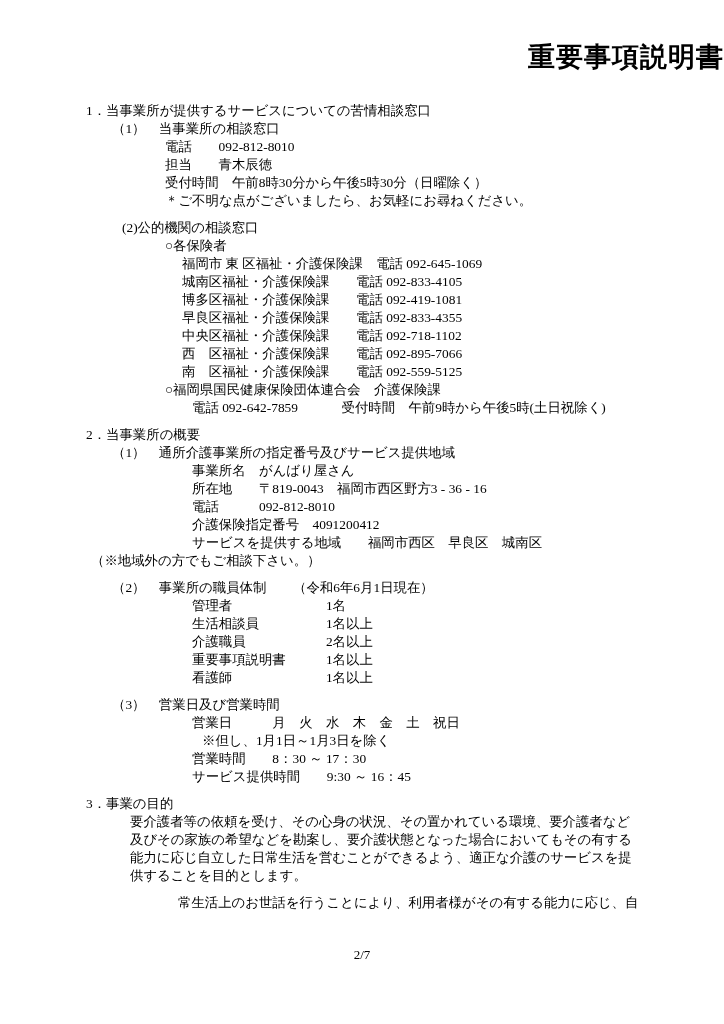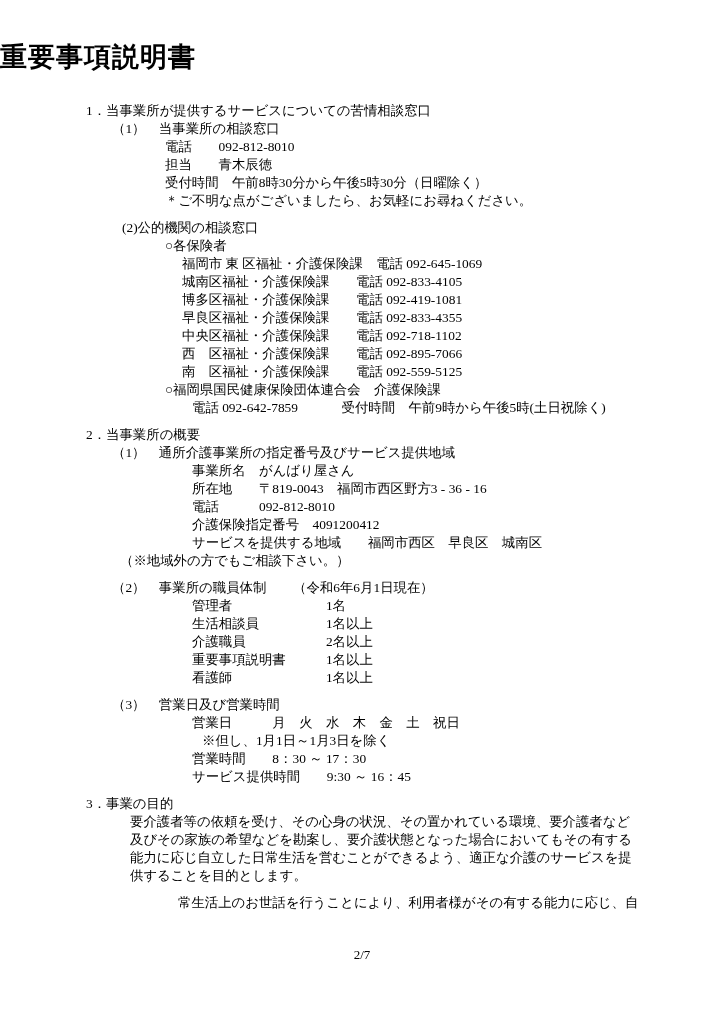--- a/index.html
+++ b/index.html
@@ -6,40 +6,40 @@
   body {
     width:724px; height:1024px;
     background:#ffffff; color:#000000;
     font-family:"Liberation Serif","DejaVu Serif",serif;
     font-size:13.4px;
     position:relative;
     overflow:hidden;
   }
   .title {
     margin:40px 0 0 0;
-    text-align:left;
+    text-align:right;
     font-size:27px;
     font-weight:bold;
     line-height:34px;
     letter-spacing:1px;
   }
   .content { margin-top:28px; }
   .line {
     line-height:18px;
     white-space:pre;
   }
   .gap { height:9px; }
   
   .in-h  { margin-left:86px;  }  
   .in-a  { margin-left:112px; }  
   .in-a2 { margin-left:122px; }  
   .in-b  { margin-left:165px; }  
   .in-c  { margin-left:182px; }  
   .in-e  { margin-left:192px; }  
-  .in-d1 { margin-left:120px; }  
+  .in-d1 { margin-left:91px; }  
   .in-d2 { margin-left:202px; }  
   .in-p  { margin-left:130px; }  
   .in-f  { margin-left:133px; }  
   .in-g  { margin-left:178px; }  
   .footer {
     position:absolute;
     left:0; right:0; top:946px;
     text-align:center;
     font-size:13px;
     line-height:18px;

